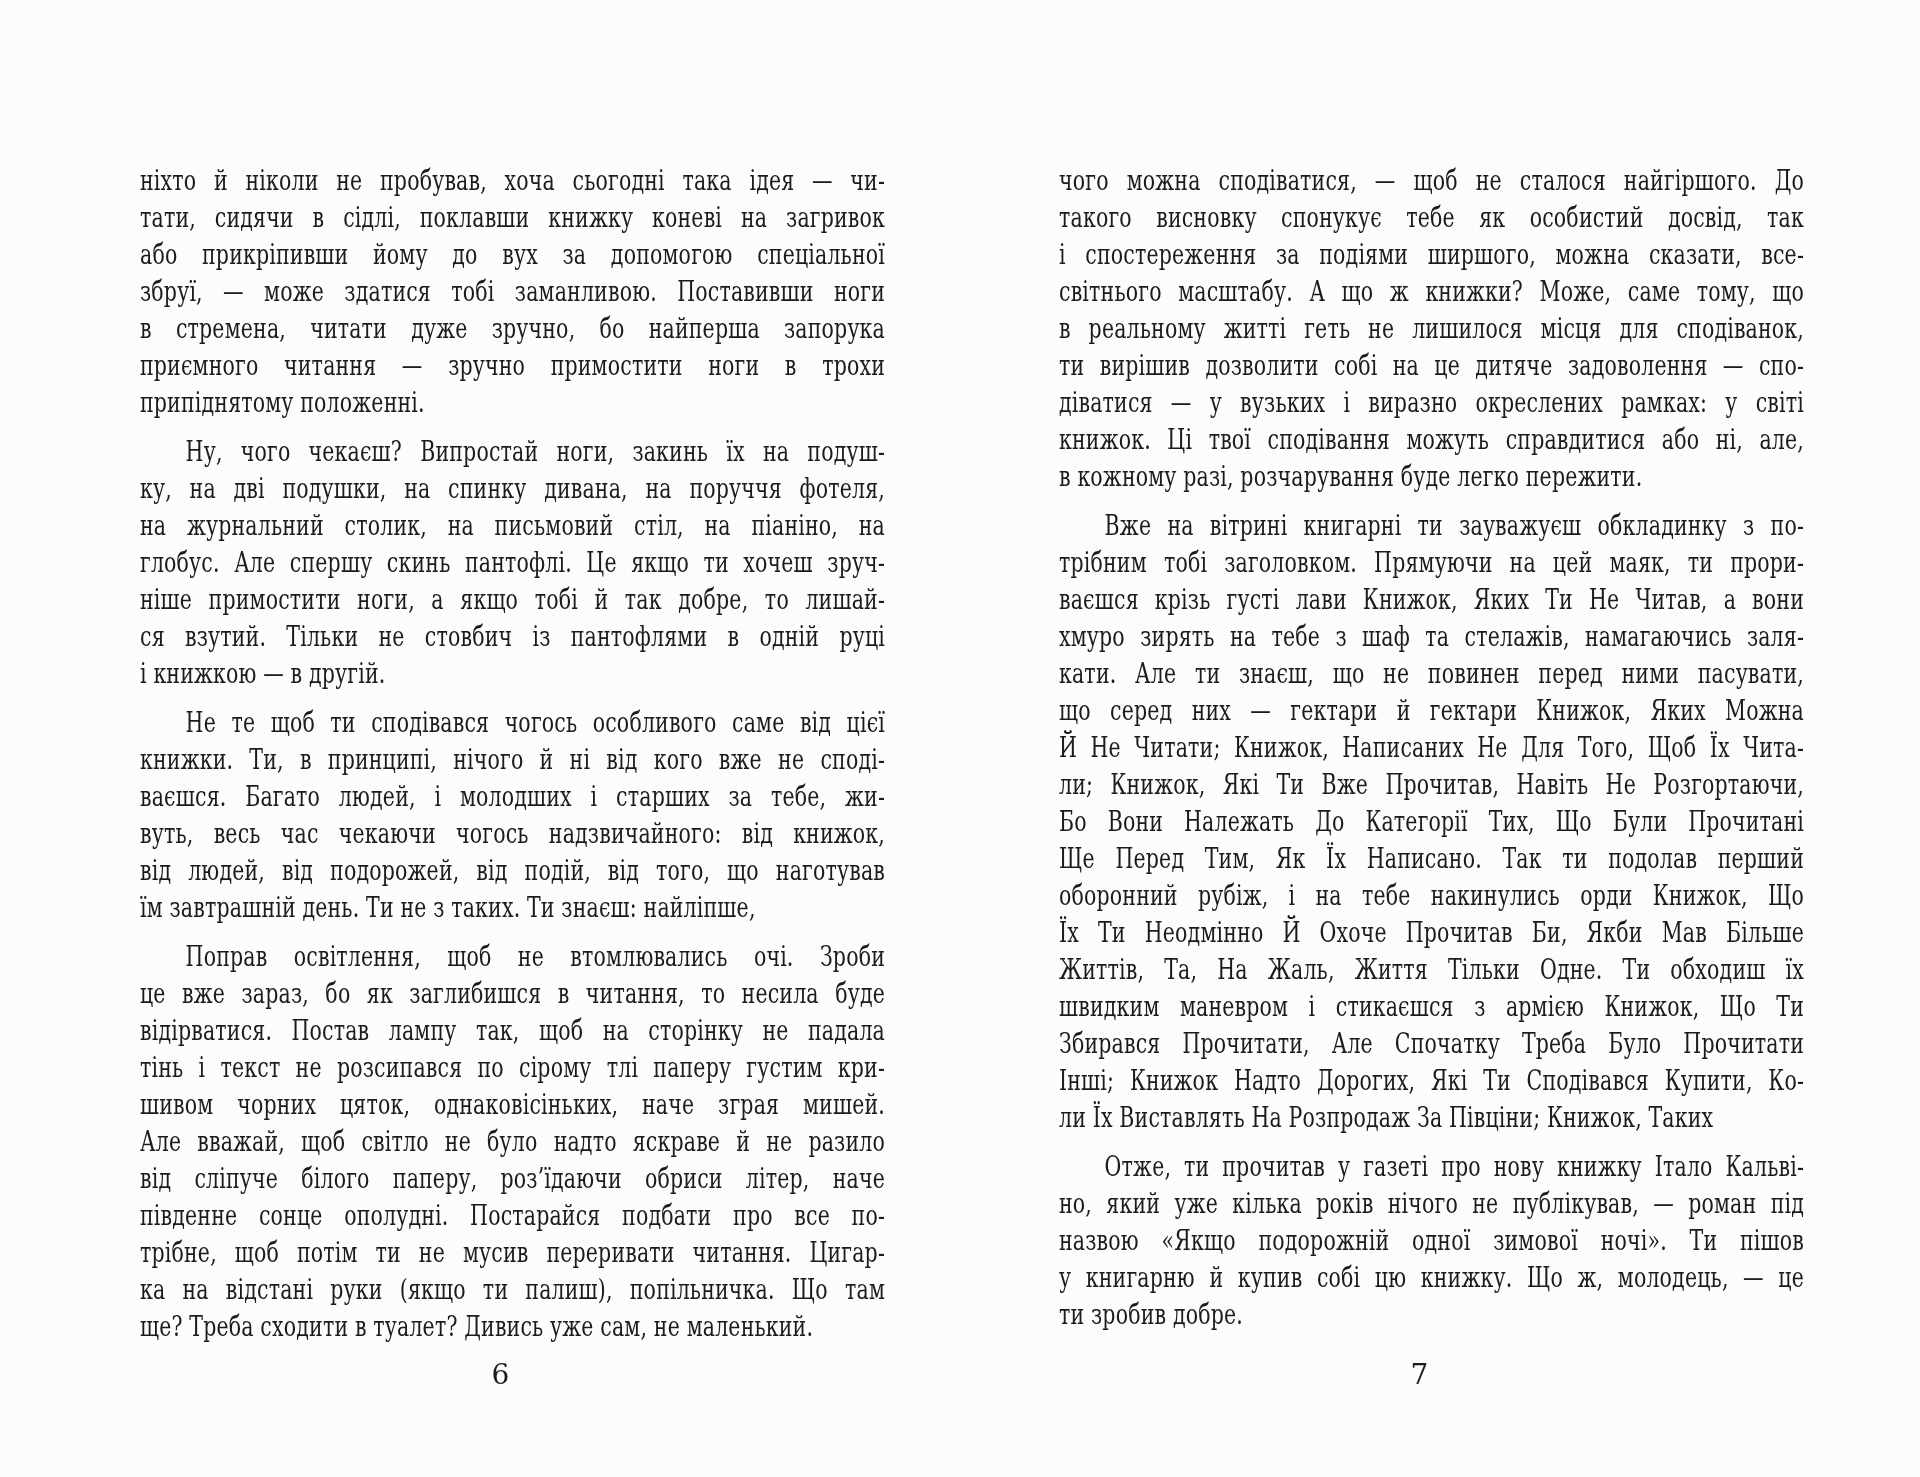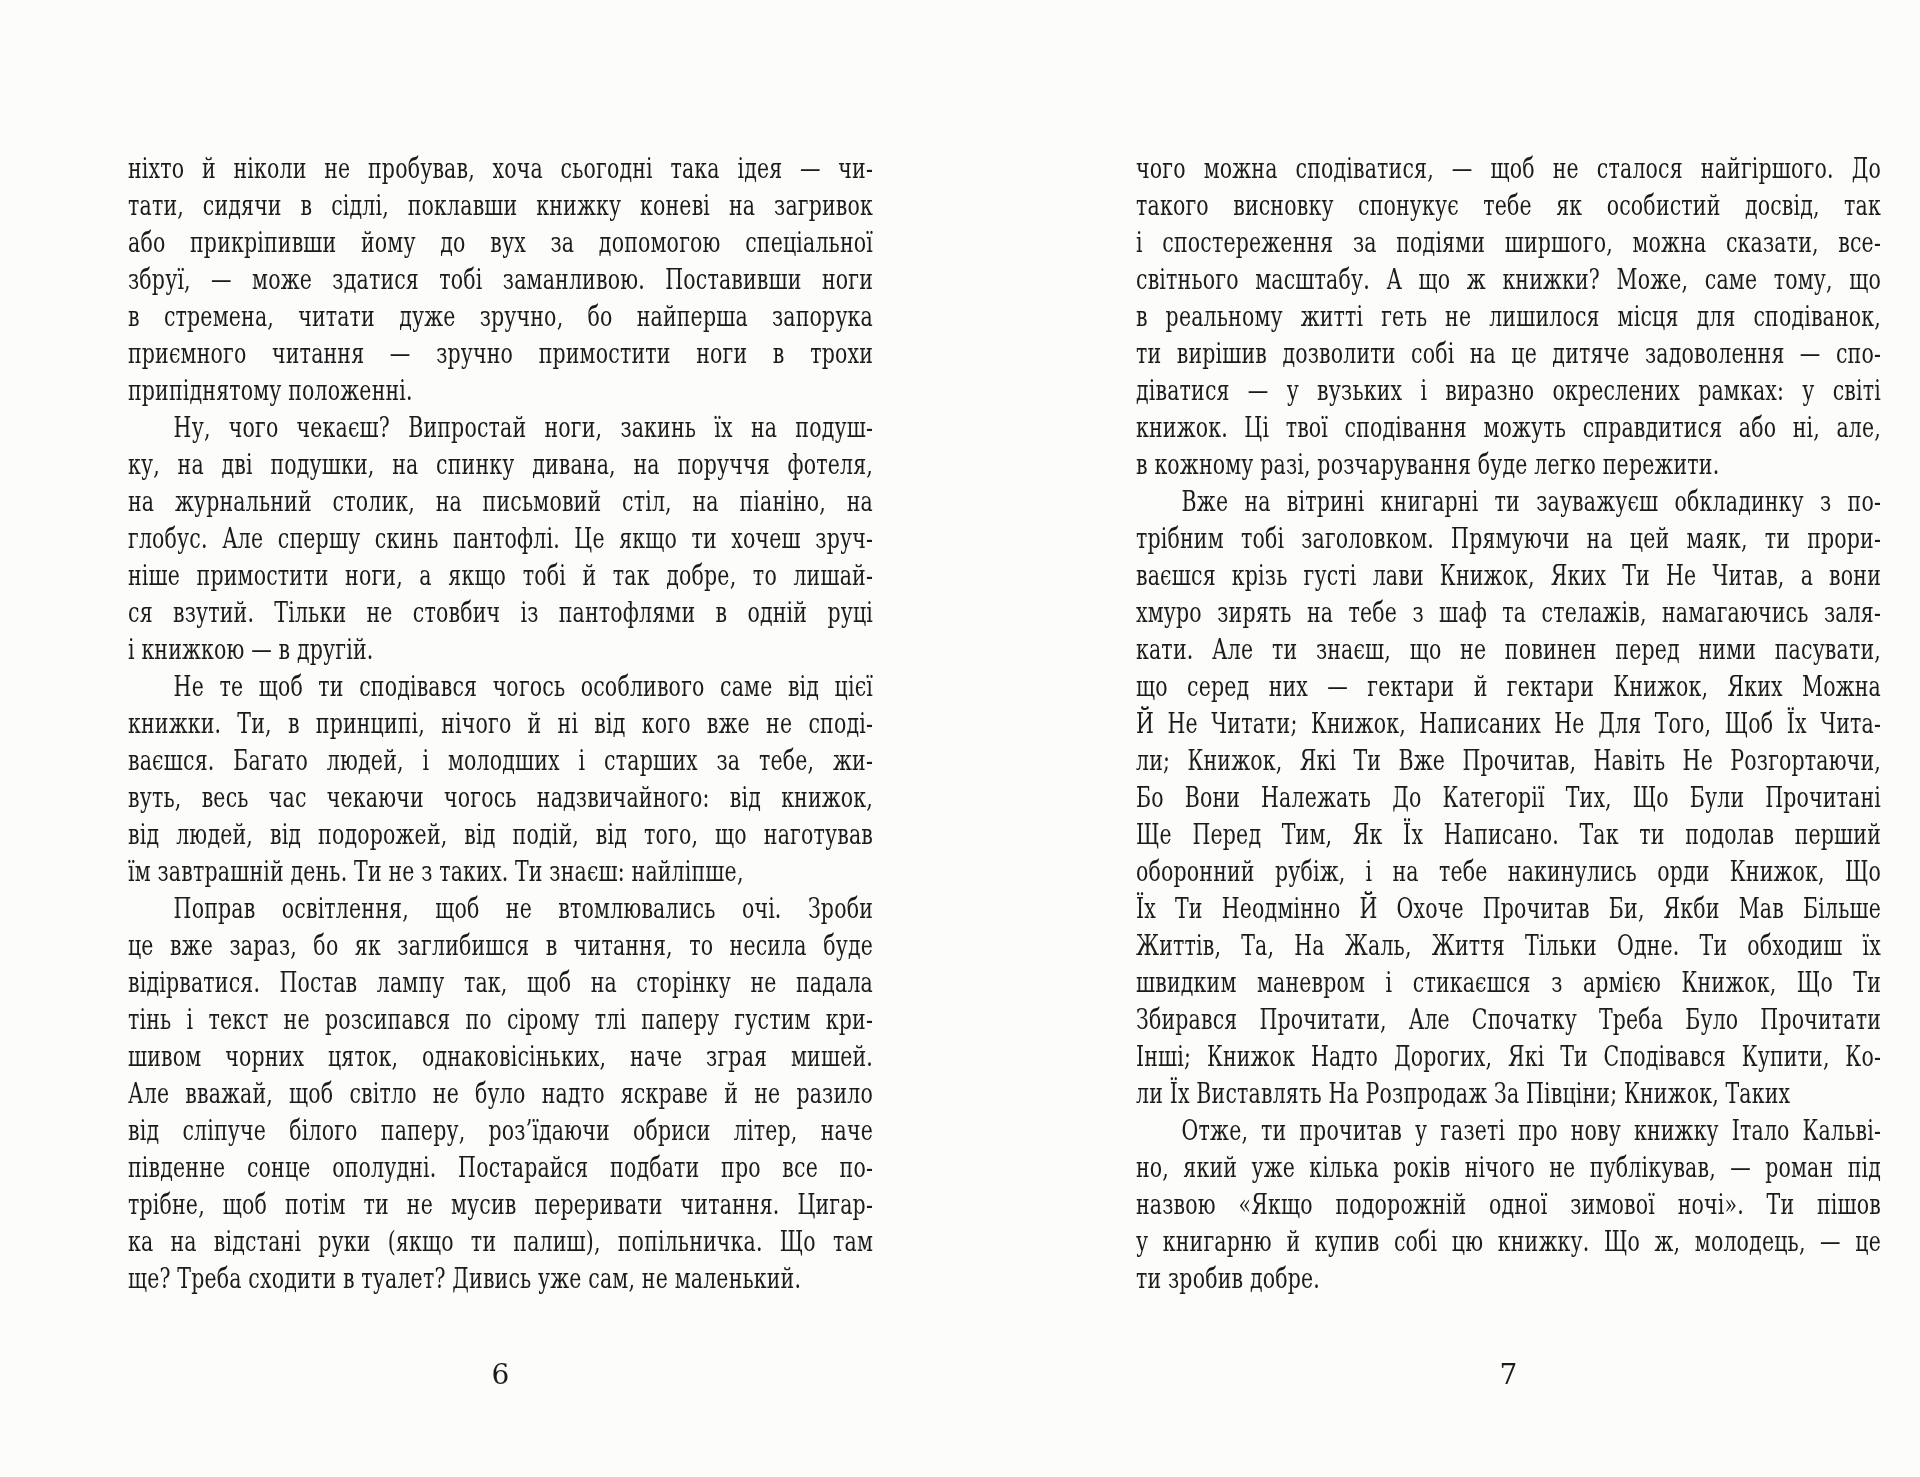--- a/index.html
+++ b/index.html
@@ -19,22 +19,22 @@
     width: 1920px;
     height: 1477px;
   }
   .page-col {
     position: absolute;
     top: 150px;
     width: 745px;
     height: 1300px;
   }
   .page-col.left  { left: 128px; }
-  .page-col.right { left: 1136px; }
-  .paragraph { margin: 0; padding: 0; }
+  .page-col.right { left: 1047px; }
+  .paragraph { margin: 12px; padding: 0; }
   .line {
     width: 980px;               
     height: 37px;
     line-height: 37px;
     font-size: 27px;
     text-align: justify;
     text-align-last: justify;
     transform: scaleX(0.7602);  
     transform-origin: 0 0;
     letter-spacing: 0.2px;

